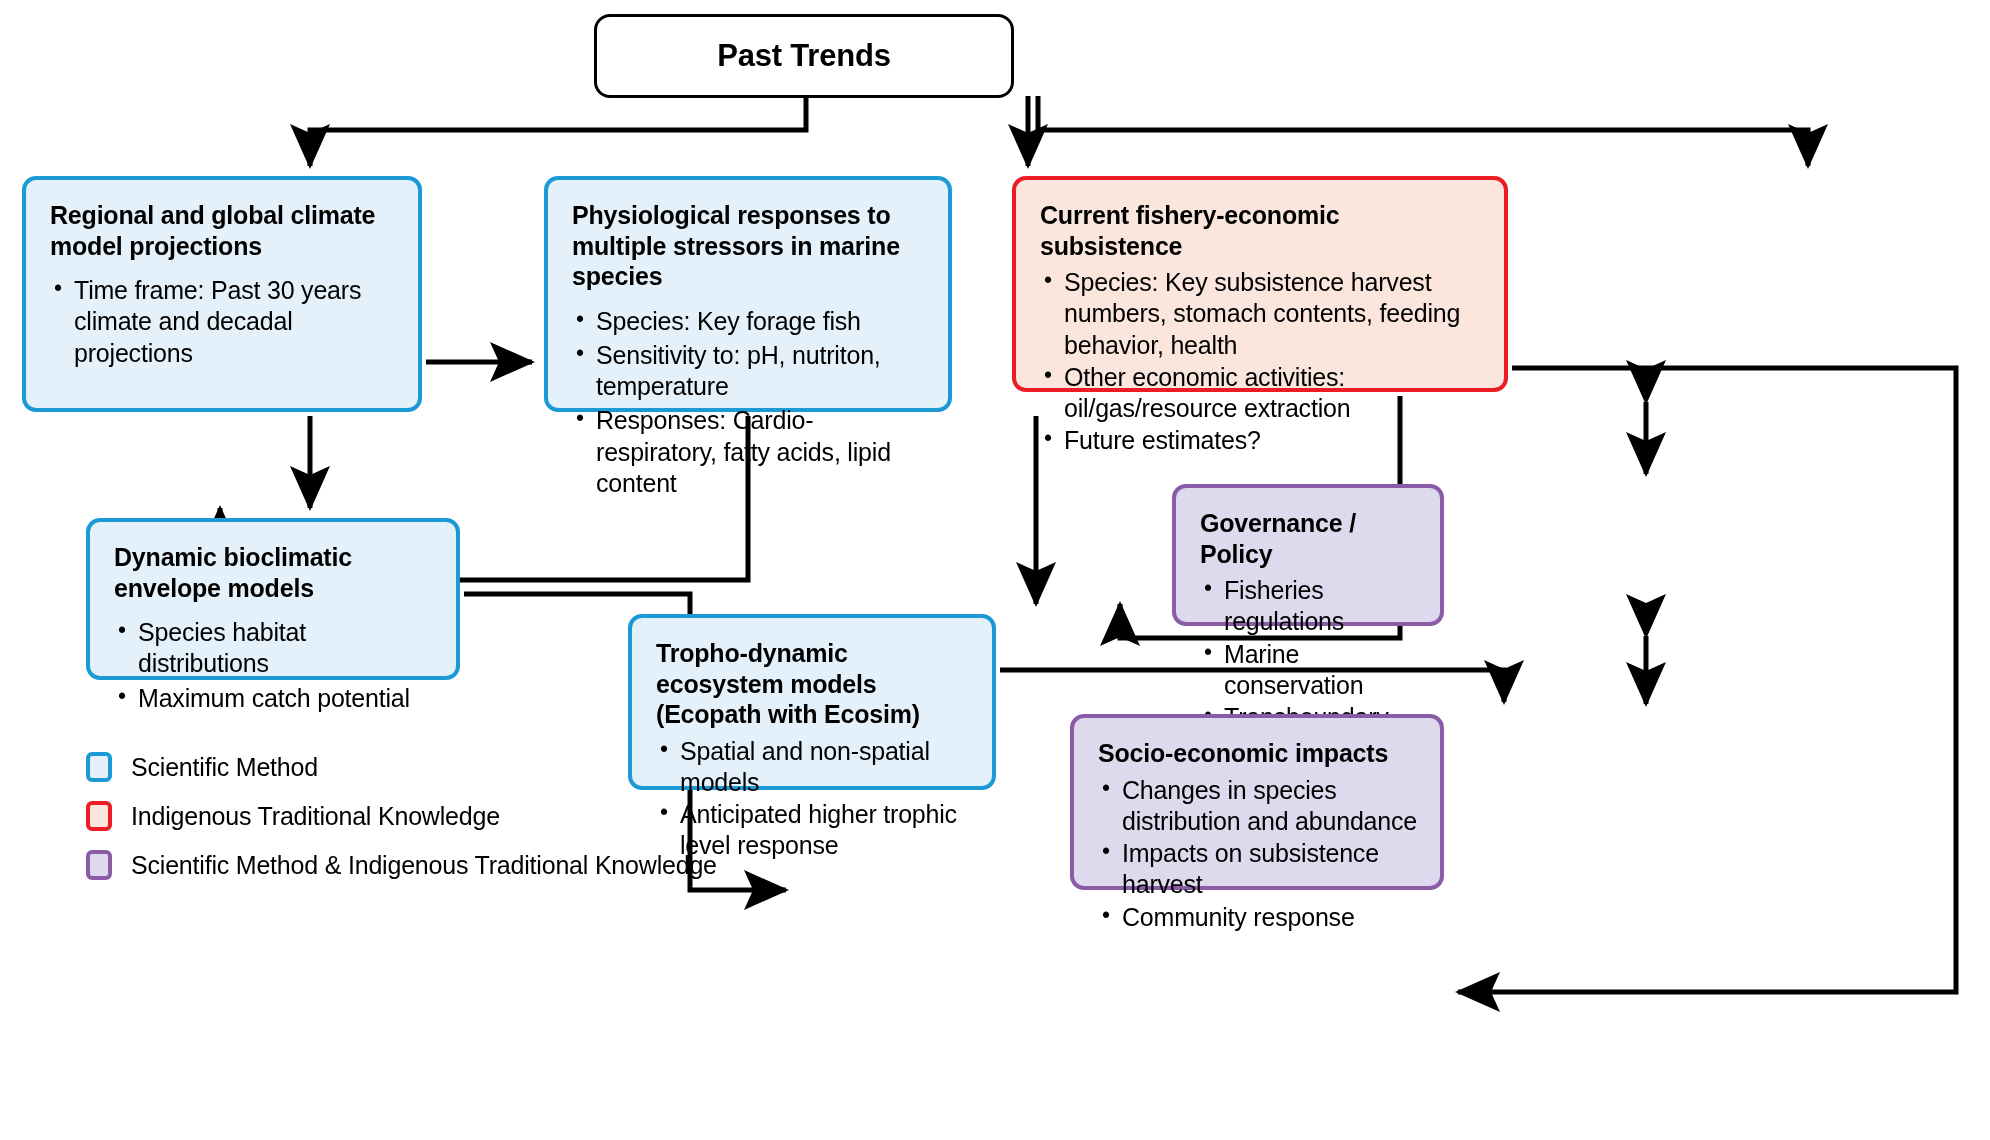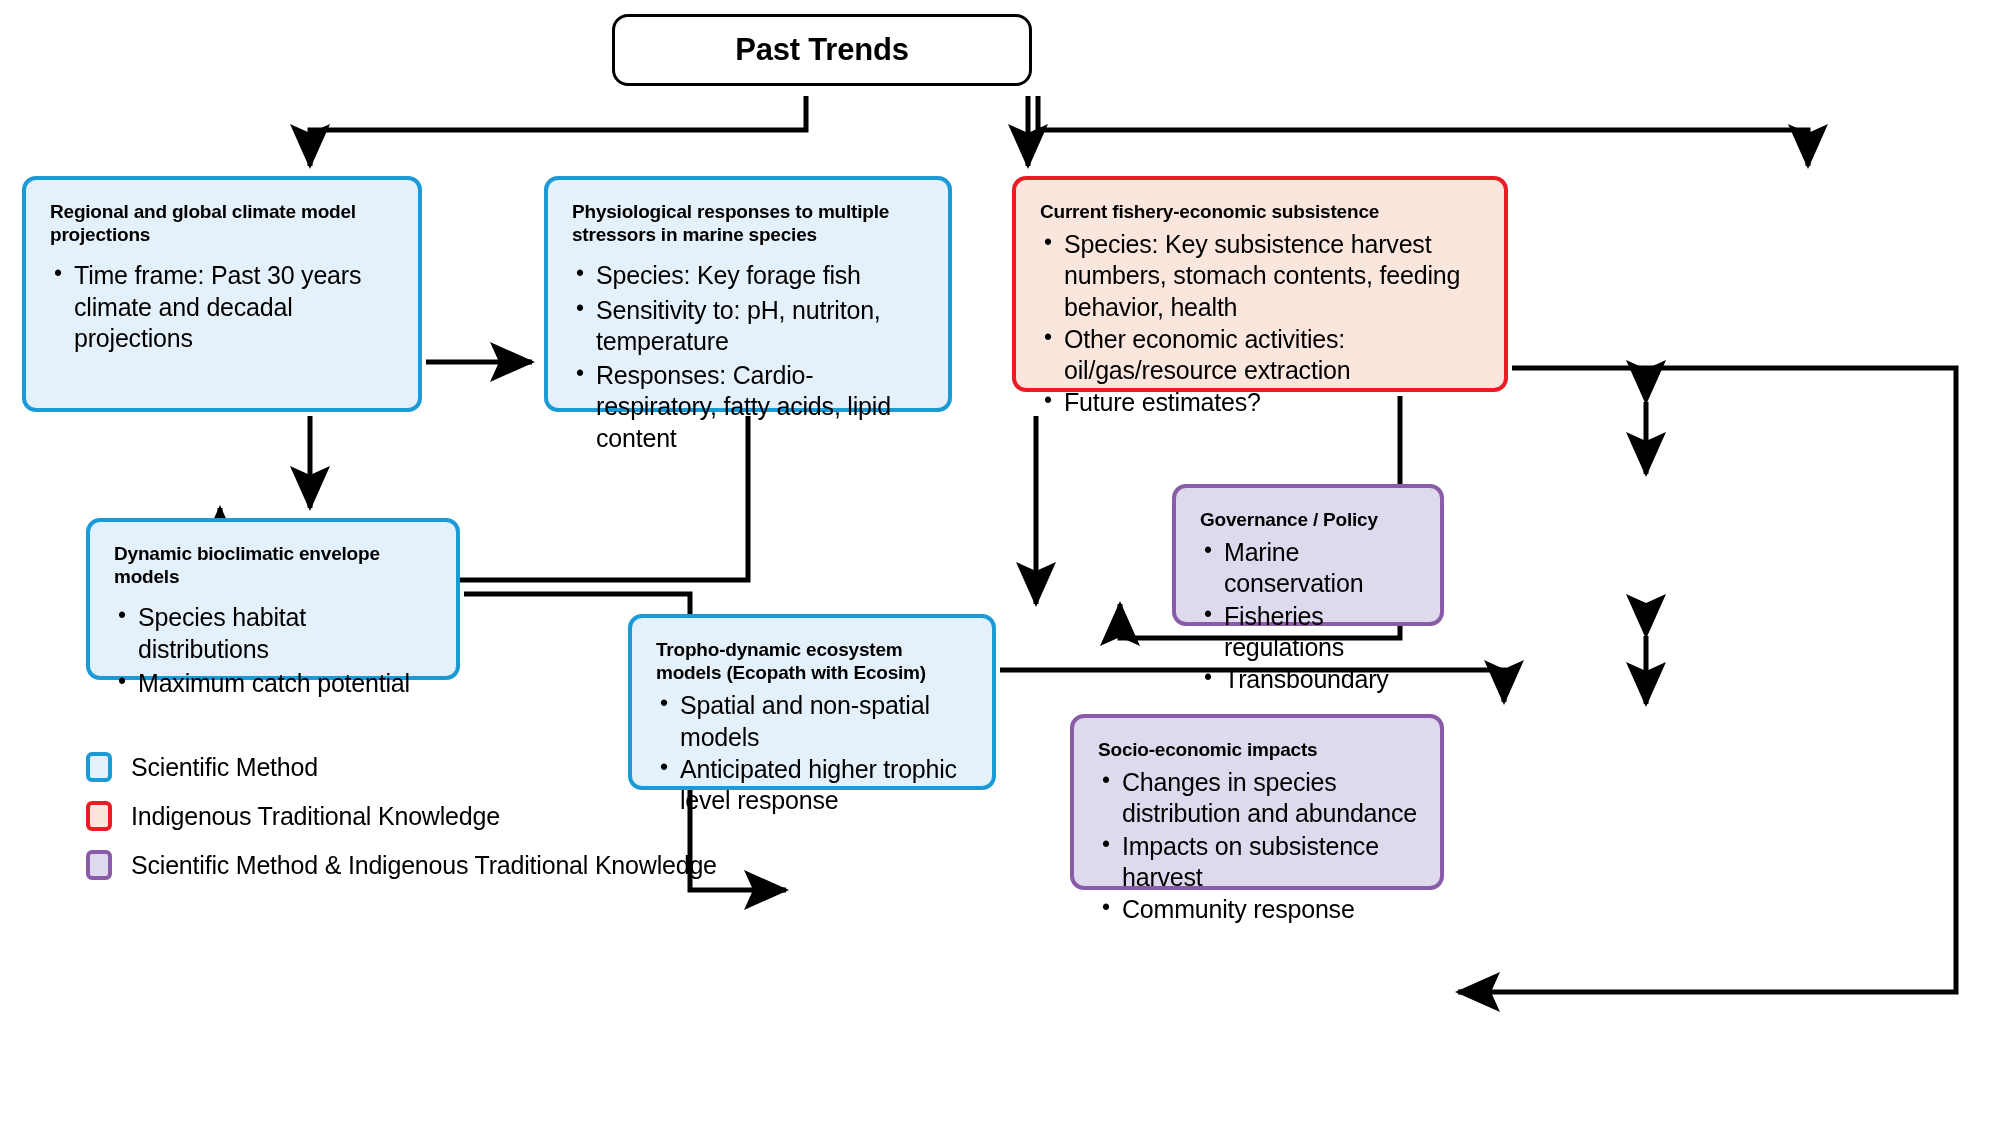--- a/index.html
+++ b/index.html
@@ -24,21 +24,21 @@
   }
   .node{
     position:absolute;
     box-sizing:border-box;
     border-radius:14px;
     z-index:2;
     padding:20px 22px 18px 24px;
   }
   .node .title{
     font-weight:bold;
-    font-size:19px;
+    font-size:25px;
     line-height:1.22;
     letter-spacing:-0.2px;
     margin:0 0 14px 0;
   }
   .node ul{
     margin:0;
     padding:0;
     list-style:none;
   }
   .node li{
@@ -71,21 +71,21 @@
     background:#ded9ec;
     border:4px solid #8a5ca8;
   }
   .plain{
     background:#ffffff;
     border:3px solid #000000;
     border-radius:16px;
   }
 
   
-  #n-past{ left:612px; top:14px; width:420px; height:72px;
+  #n-past{ left:594px; top:14px; width:420px; height:84px;
            display:flex;align-items:center;justify-content:center; padding:0;}
   #n-past .title{font-size:31px;margin:0;}
 
   #n-climate { left:22px;   top:176px; width:400px; height:236px; }
   #n-physio  { left:544px;  top:176px; width:408px; height:236px; }
   #n-fishery { left:1012px; top:176px; width:496px; height:216px; }
   #n-bioclim { left:86px;   top:518px; width:374px; height:162px; }
   #n-trophic { left:628px;  top:614px; width:368px; height:176px; }
   #n-gov     { left:1172px; top:484px; width:272px; height:142px; }
   #n-socio   { left:1070px; top:714px; width:374px; height:176px; }
@@ -202,22 +202,22 @@
     <div class="title">Tropho-dynamic ecosystem models (Ecopath with Ecosim)</div>
     <ul>
       <li>Spatial and non-spatial models</li>
       <li>Anticipated higher trophic level response</li>
     </ul>
   </div>
 
   <div class="node purple tight" id="n-gov">
     <div class="title">Governance / Policy</div>
     <ul>
+      <li>Fisheries regulations</li>
       <li>Marine conservation</li>
-      <li>Fisheries regulations</li>
       <li>Transboundary</li>
     </ul>
   </div>
 
   <div class="node purple tight" id="n-socio">
     <div class="title">Socio-economic impacts</div>
     <ul>
       <li>Changes in species distribution and abundance</li>
       <li>Impacts on subsistence harvest</li>
       <li>Community response</li>

